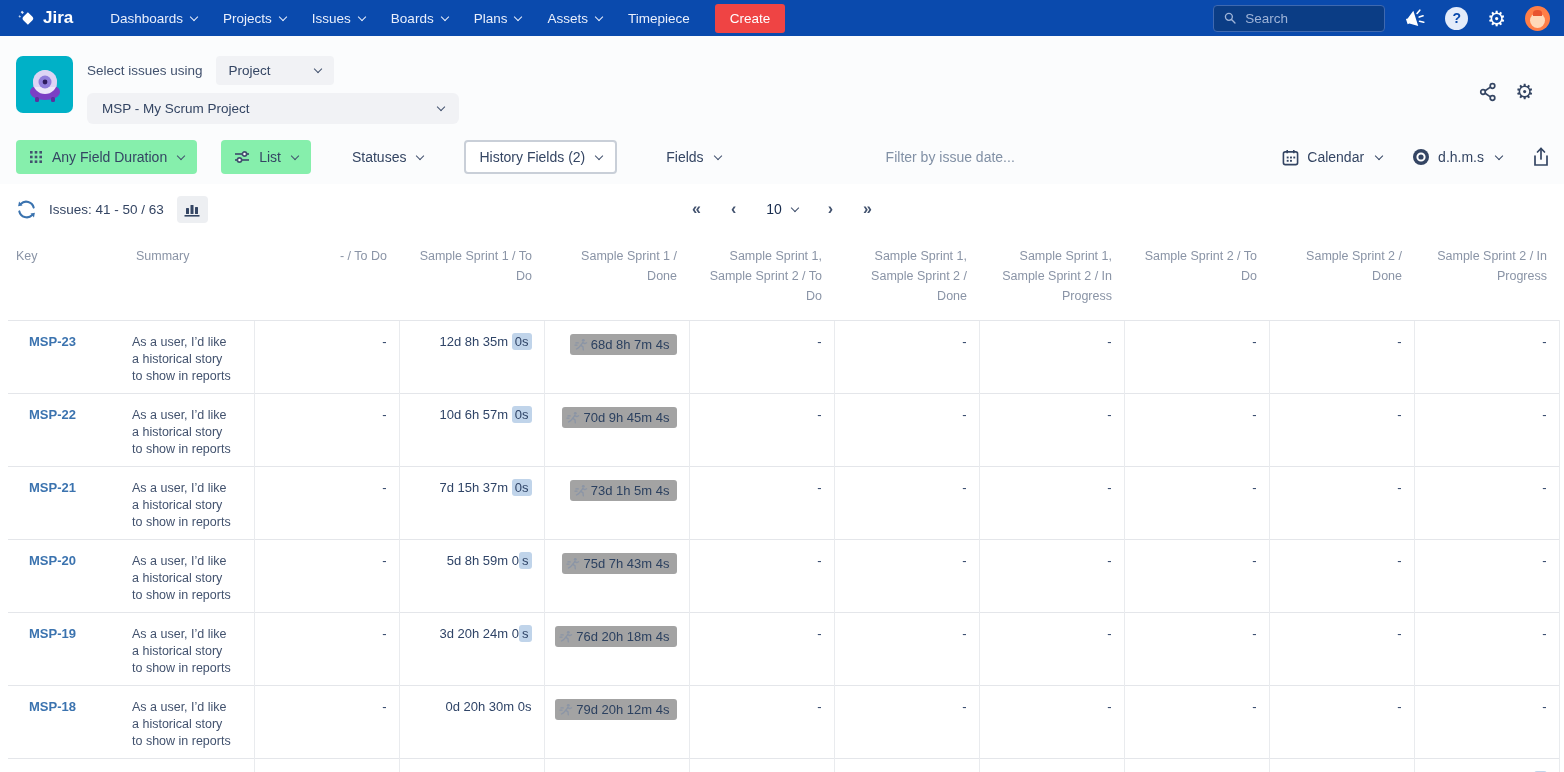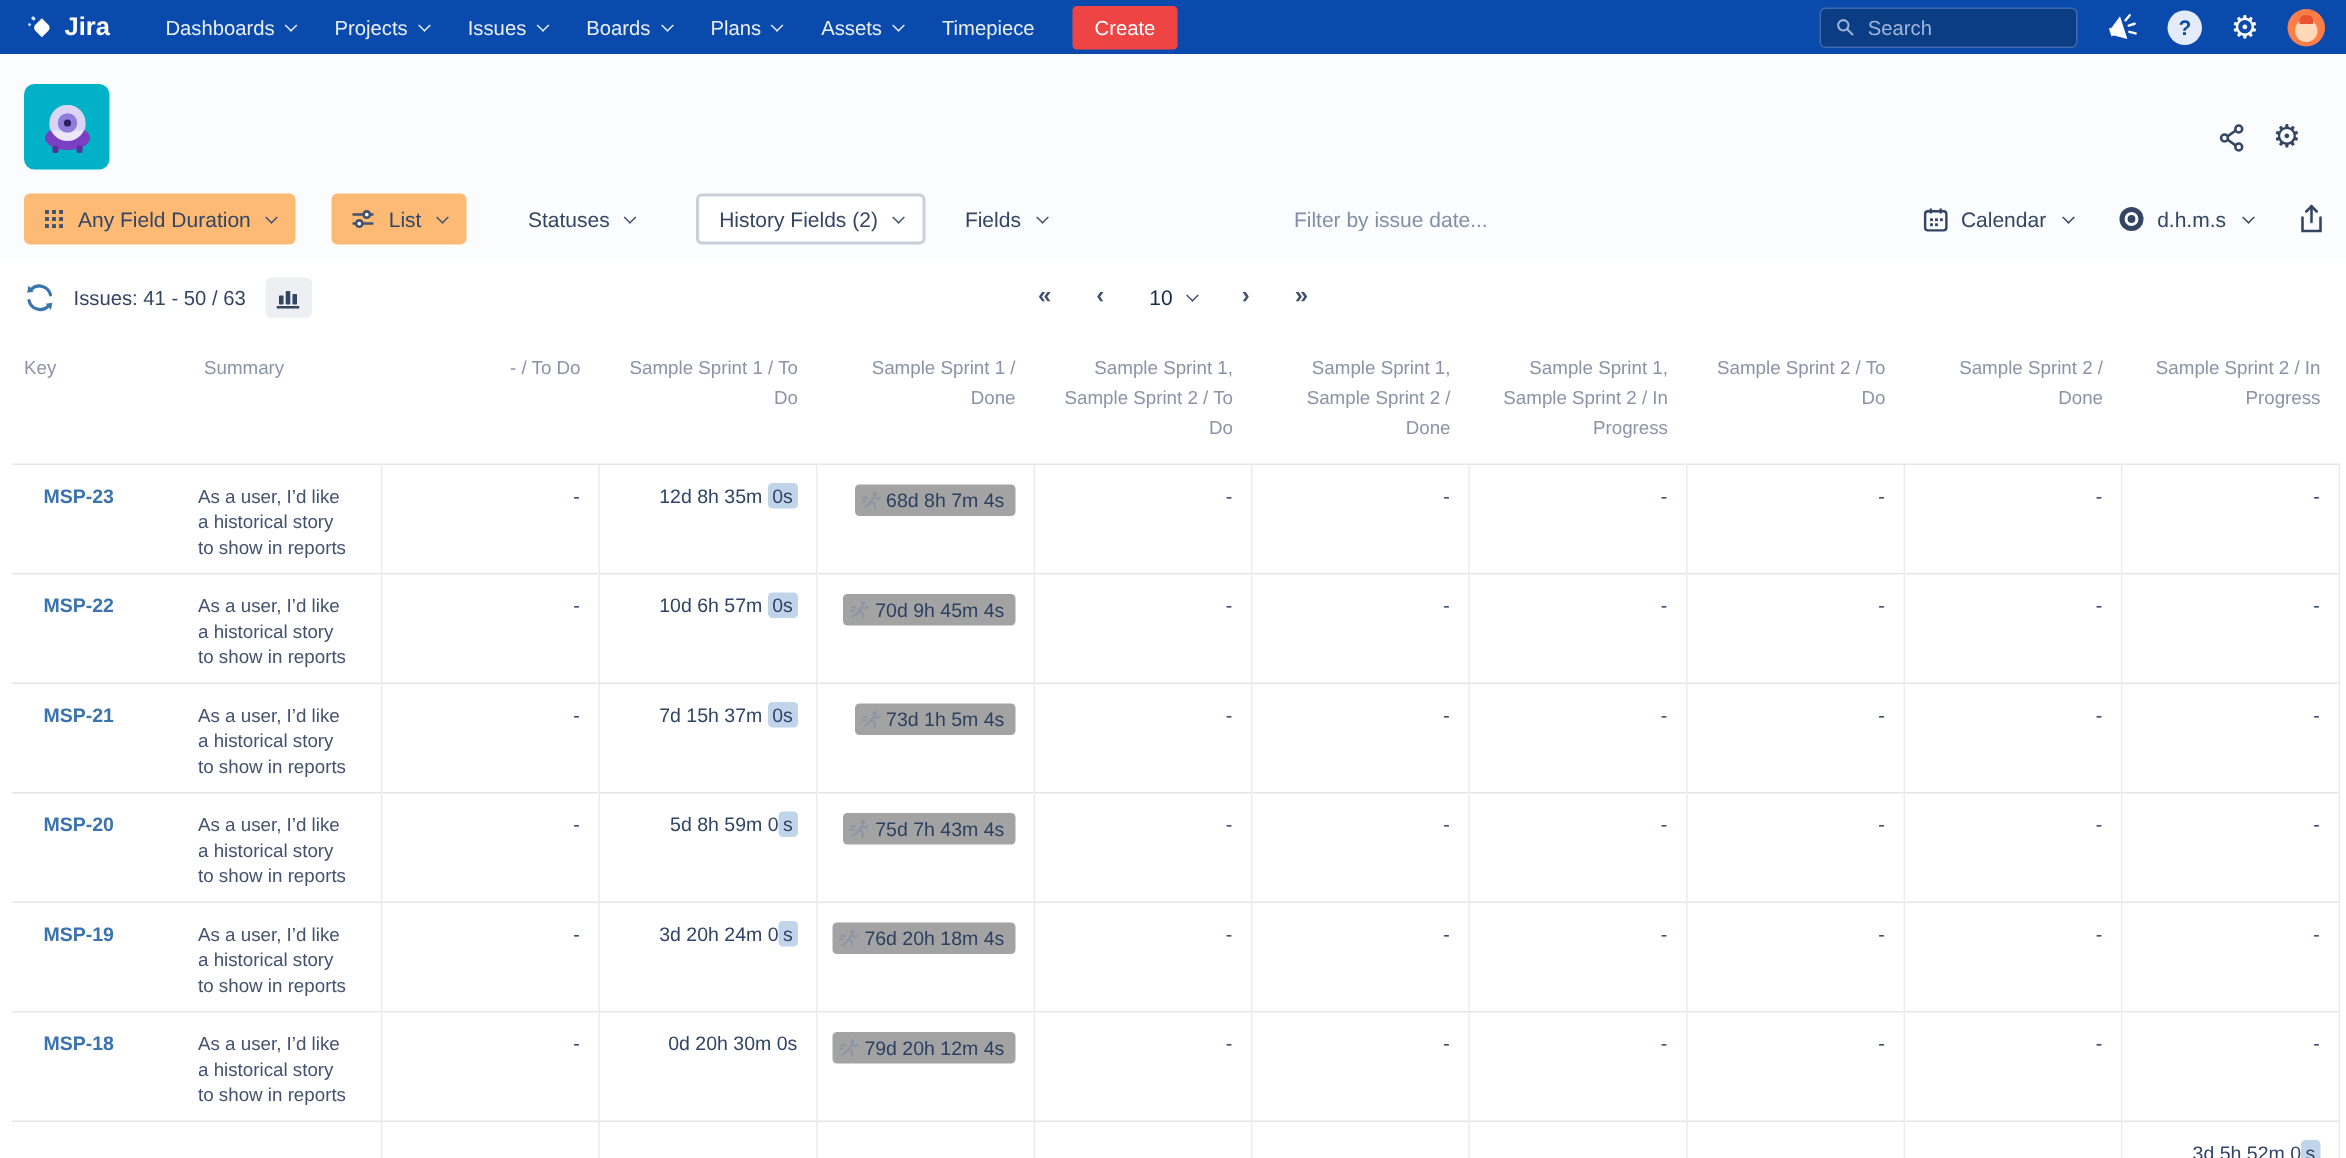--- a/index.html
+++ b/index.html
@@ -30,24 +30,24 @@
   .selrow1 { display:flex; align-items:center; font-size:13.5px; color:#42526e; }
   .mini-select { background:#f1f2f5; border-radius:4px; height:29px; display:flex; align-items:center; justify-content:space-between; width:118px; padding:0 13px; font-size:13.5px; color:#344563; margin-left:13px; cursor:pointer; }
   .mini-select .chev, .proj-select .chev { color:#42526e; }
   .proj-select { margin-top:8px; background:#f1f2f5; border-radius:6px; height:31px; width:372px; display:flex; align-items:center; justify-content:space-between; padding:0 15px; font-size:13.5px; color:#344563; cursor:pointer; }
   .apphead-right { margin-left:auto; display:flex; align-items:center; gap:17px; margin-top:25px; }
   .ah-gear { color:#344563; font-size:21px; line-height:1; cursor:pointer; }
 
   
   .toolbar { background:#fbfcfd; display:flex; align-items:center; padding:4px 14px 10px 16px; }
   .tbtn { display:flex; align-items:center; gap:9px; height:34px; padding:0 13px; border-radius:4px; font-size:14px; color:#344563; cursor:pointer; white-space:nowrap; }
-  .tbtn.gray { background:#fdba74; }
+  .tbtn.gray { background:#86efac; }
   .tbtn.outlined { background:#fff; border:2px solid #c9cfd8; }
   .tbtn .chev { color:#42526e; margin-left:2px; }
-  .sp24 { margin-right:24px; } .sp28 { margin-right:28px; } .sp20 { margin-right:13px; }
+  .sp24 { margin-right:24px; } .sp28 { margin-right:28px; } .sp20 { margin-right:36px; }
   .filter-input { border:none; background:transparent; outline:none; font-size:14px; color:#42526e; width:230px; margin-left:152px; font-family:inherit; }
   .filter-input::placeholder { color:#8190a5; }
   .tright { margin-left:auto; display:flex; align-items:center; gap:30px; }
   .tr-group { display:flex; align-items:center; gap:8px; font-size:14px; color:#344563; font-weight:500; cursor:pointer; }
   .tr-group .chev { margin-left:4px; }
 
   
   .issuesbar { background:#fff; height:50px; display:flex; align-items:center; padding:0 16px; position:relative; }
   .issues-label { font-size:13.5px; color:#344563; margin:0 13px 0 12px; }
   .chartbtn { width:31px; height:27px; background:#edeff2; border-radius:4px; display:flex; align-items:center; justify-content:center; cursor:pointer; }
@@ -144,20 +144,33 @@
     <div class="appicon">
       <svg width="44" height="44" viewBox="0 0 44 44">
         <ellipse cx="22" cy="29" rx="15" ry="8" fill="#7b3fc4"></ellipse>
         <rect x="12" y="34" width="4" height="5" rx="1.5" fill="#5d2e9e"></rect>
         <rect x="28" y="34" width="4" height="5" rx="1.5" fill="#5d2e9e"></rect>
         <circle cx="22" cy="19" r="12" fill="#ece7fa"></circle>
         <path d="M10 19a12 12 0 0 1 24 0v5H10Z" fill="#cfc4f0" opacity="0.55"></path>
         <circle cx="22" cy="19" r="6.5" fill="#8f7ddb"></circle>
         <circle cx="22" cy="19" r="2.4" fill="#2d1b5e"></circle>
       </svg>
+    </div>
+    <div class="selcol">
+      <div class="selrow1">
+        <span>Select issues using</span>
+        <span class="mini-select">
+          <span>Project</span>
+          <span class="chev"></span>
+        </span>
+      </div>
+      <div class="proj-select">
+        <span>MSP - My Scrum Project</span>
+        <span class="chev"></span>
+      </div>
     </div>
     <div class="apphead-right">
       <svg width="20" height="20" viewBox="0 0 20 20" style="cursor:pointer;">
         <g fill="none" stroke="#344563" stroke-width="1.7">
           <circle cx="14.5" cy="4" r="2.3"></circle>
             <circle cx="5" cy="10" r="2.3"></circle>
             <circle cx="14.5" cy="16" r="2.3"></circle>
           <line x1="7.1" y1="8.8" x2="12.4" y2="5.1"></line>
             <line x1="7.1" y1="11.2" x2="12.4" y2="14.9"></line>
         </g>

